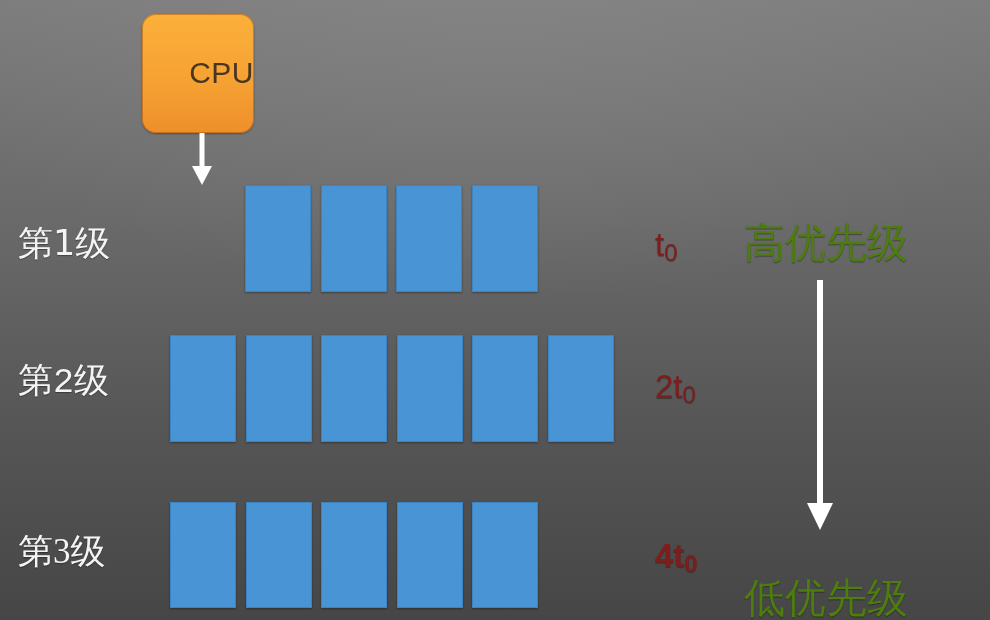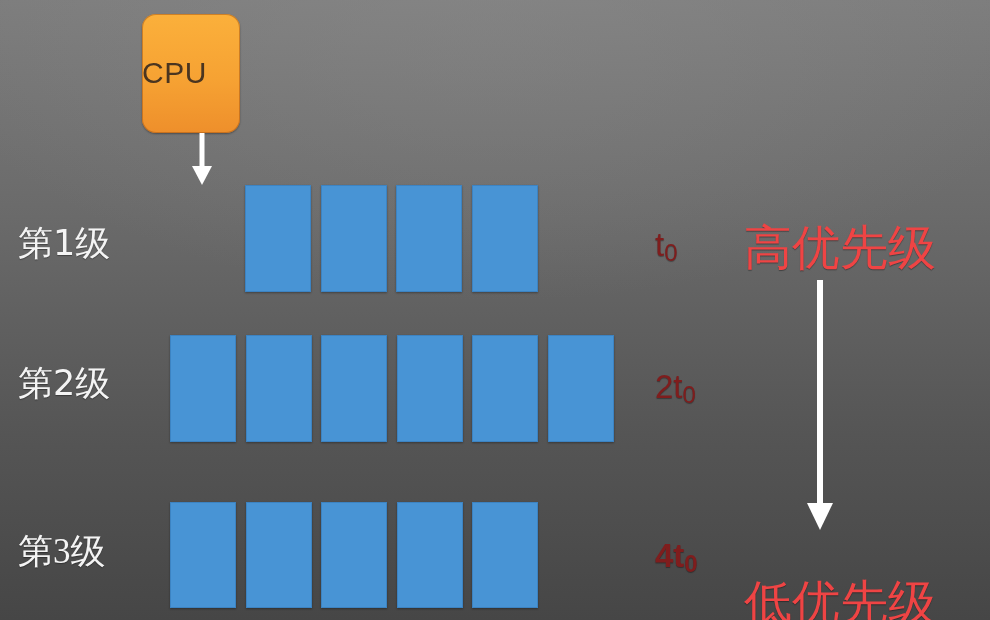--- a/index.html
+++ b/index.html
@@ -13,28 +13,28 @@
       position: relative;
       font-family: "DejaVu Sans", "Liberation Sans", sans-serif;
       background:
         radial-gradient(ellipse 900px 520px at 50% -10%, rgba(140,140,140,0.55) 0%, rgba(140,140,140,0) 70%),
         linear-gradient(to bottom, #7c7c7c 0%, #6a6a6a 35%, #555555 70%, #464646 100%);
     }
     .cpu-box {
       position: absolute;
       left: 142px;
       top: 14px;
-      width: 98px;
+      width: 112px;
       height: 119px;
       border-radius: 14px;
       background: linear-gradient(to bottom, #fbb03b 0%, #f6a233 55%, #ee8f2b 100%);
       box-shadow: inset 0 0 0 1px rgba(170,90,20,0.55), 0 1px 2px rgba(0,0,0,0.35);
       display: flex;
       align-items: center;
-      justify-content: flex-start;
+      justify-content: flex-end;
     }
     .cpu-label {
       font-family: "Liberation Sans", "DejaVu Sans", sans-serif;
       font-size: 30px;
       color: #4a3520;
       letter-spacing: 0.5px;
       margin-top: -2px;
     }
     .svg-layer {
       position: absolute;
@@ -74,22 +74,22 @@
       text-shadow: 0 1px 1px rgba(0,0,0,0.35);
     }
     .quantum .sub {
       font-size: 24px;
       position: relative;
       top: 5px;
     }
     .priority-label {
       position: absolute;
       left: 744px;
-      font-size: 48px;
-      color: #ef4444;
+      font-size: 41px;
+      color: #4d7c0f;
       line-height: 1;
       white-space: nowrap;
       text-shadow: 0 1px 1px rgba(0,0,0,0.35);
     }
   </style>
 </head>
 <body>
 
 <div class="cpu-box">
   <span class="cpu-label">CPU</span>
@@ -109,21 +109,21 @@
 <div class="level-label" style="top:226px;">第1级</div>
 <div class="row" style="left:245px; top:185px;">
   <div class="block" style="height:107px;"></div>
   <div class="block" style="height:107px;"></div>
   <div class="block" style="height:107px;"></div>
   <div class="block" style="height:107px;"></div>
 </div>
 <div class="quantum" style="top:228px;"><span></span><span>t</span><span class="sub">0</span></div>
 <div class="priority-label" style="top:223px;">高优先级</div>
 
-<div class="level-label" style="top:366px;">第2级</div>
+<div class="level-label" style="top:366px;font-family:Liberation Mono, monospace;">第2级</div>
 <div class="row" style="left:170px; top:335px;">
   <div class="block" style="height:107px;"></div>
   <div class="block" style="height:107px;"></div>
   <div class="block" style="height:107px;"></div>
   <div class="block" style="height:107px;"></div>
   <div class="block" style="height:107px;"></div>
   <div class="block" style="height:107px;"></div>
 </div>
 <div class="quantum" style="top:370px;text-align:center;"><span>2</span><span>t</span><span class="sub">0</span></div>
 

